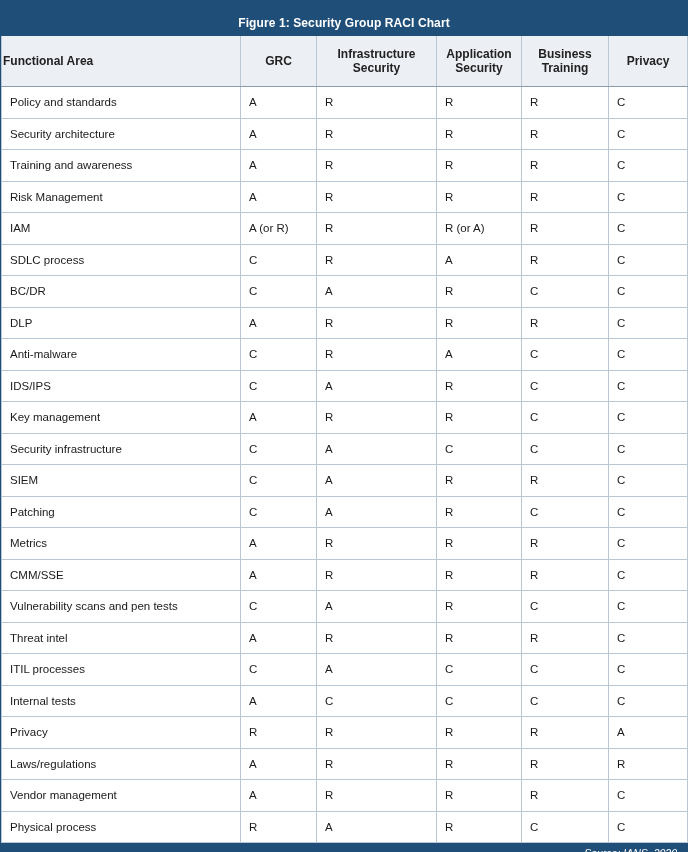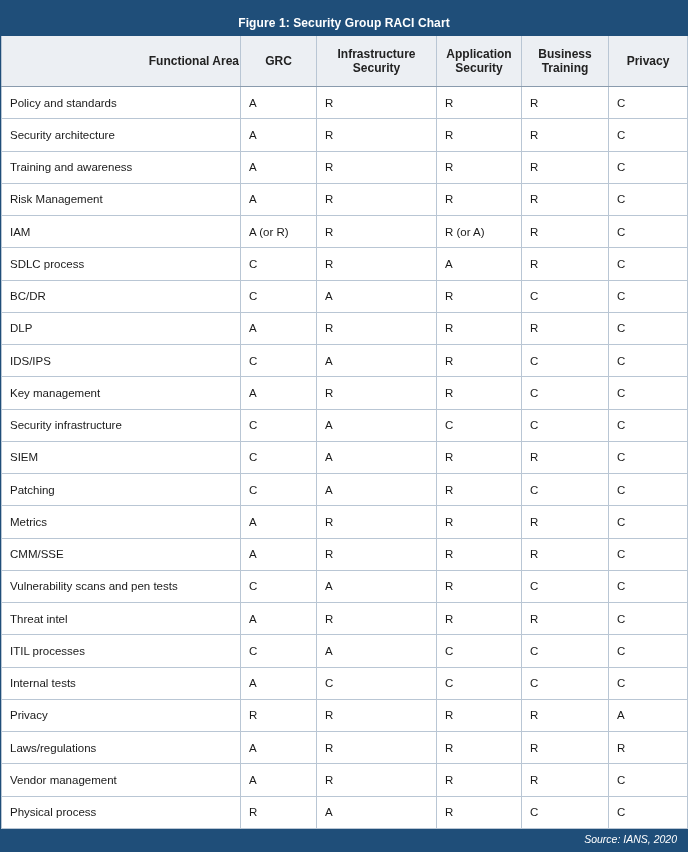--- a/index.html
+++ b/index.html
@@ -47,21 +47,21 @@
     font-size: 12px;
     color: #222222;
     text-align: center;
     height: 48px;
     vertical-align: middle;
     line-height: 14px;
     border-top: none;
     border-bottom: 1px solid #8a9bad;
   }
   table.raci thead th.fa {
-    text-align: right;
+    text-align: left;
   }
   table.raci tbody td {
     height: 30.5px;
     padding: 0 8px;
     vertical-align: middle;
     background: #ffffff;
   }
   table.raci tbody td.area {
     text-align: left;
   }
@@ -169,20 +169,28 @@
         </tr>
         <tr>
           <td class="area">DLP</td>
           <td class="val">A</td>
           <td class="val">R</td>
           <td class="val">R</td>
           <td class="val">R</td>
           <td class="val">C</td>
         </tr>
         <tr>
+          <td class="area">Anti-malware</td>
+          <td class="val">C</td>
+          <td class="val">R</td>
+          <td class="val">A</td>
+          <td class="val">C</td>
+          <td class="val">C</td>
+        </tr>
+        <tr>
           <td class="area">IDS/IPS</td>
           <td class="val">C</td>
           <td class="val">A</td>
           <td class="val">R</td>
           <td class="val">C</td>
           <td class="val">C</td>
         </tr>
         <tr>
           <td class="area">Key management</td>
           <td class="val">A</td>

